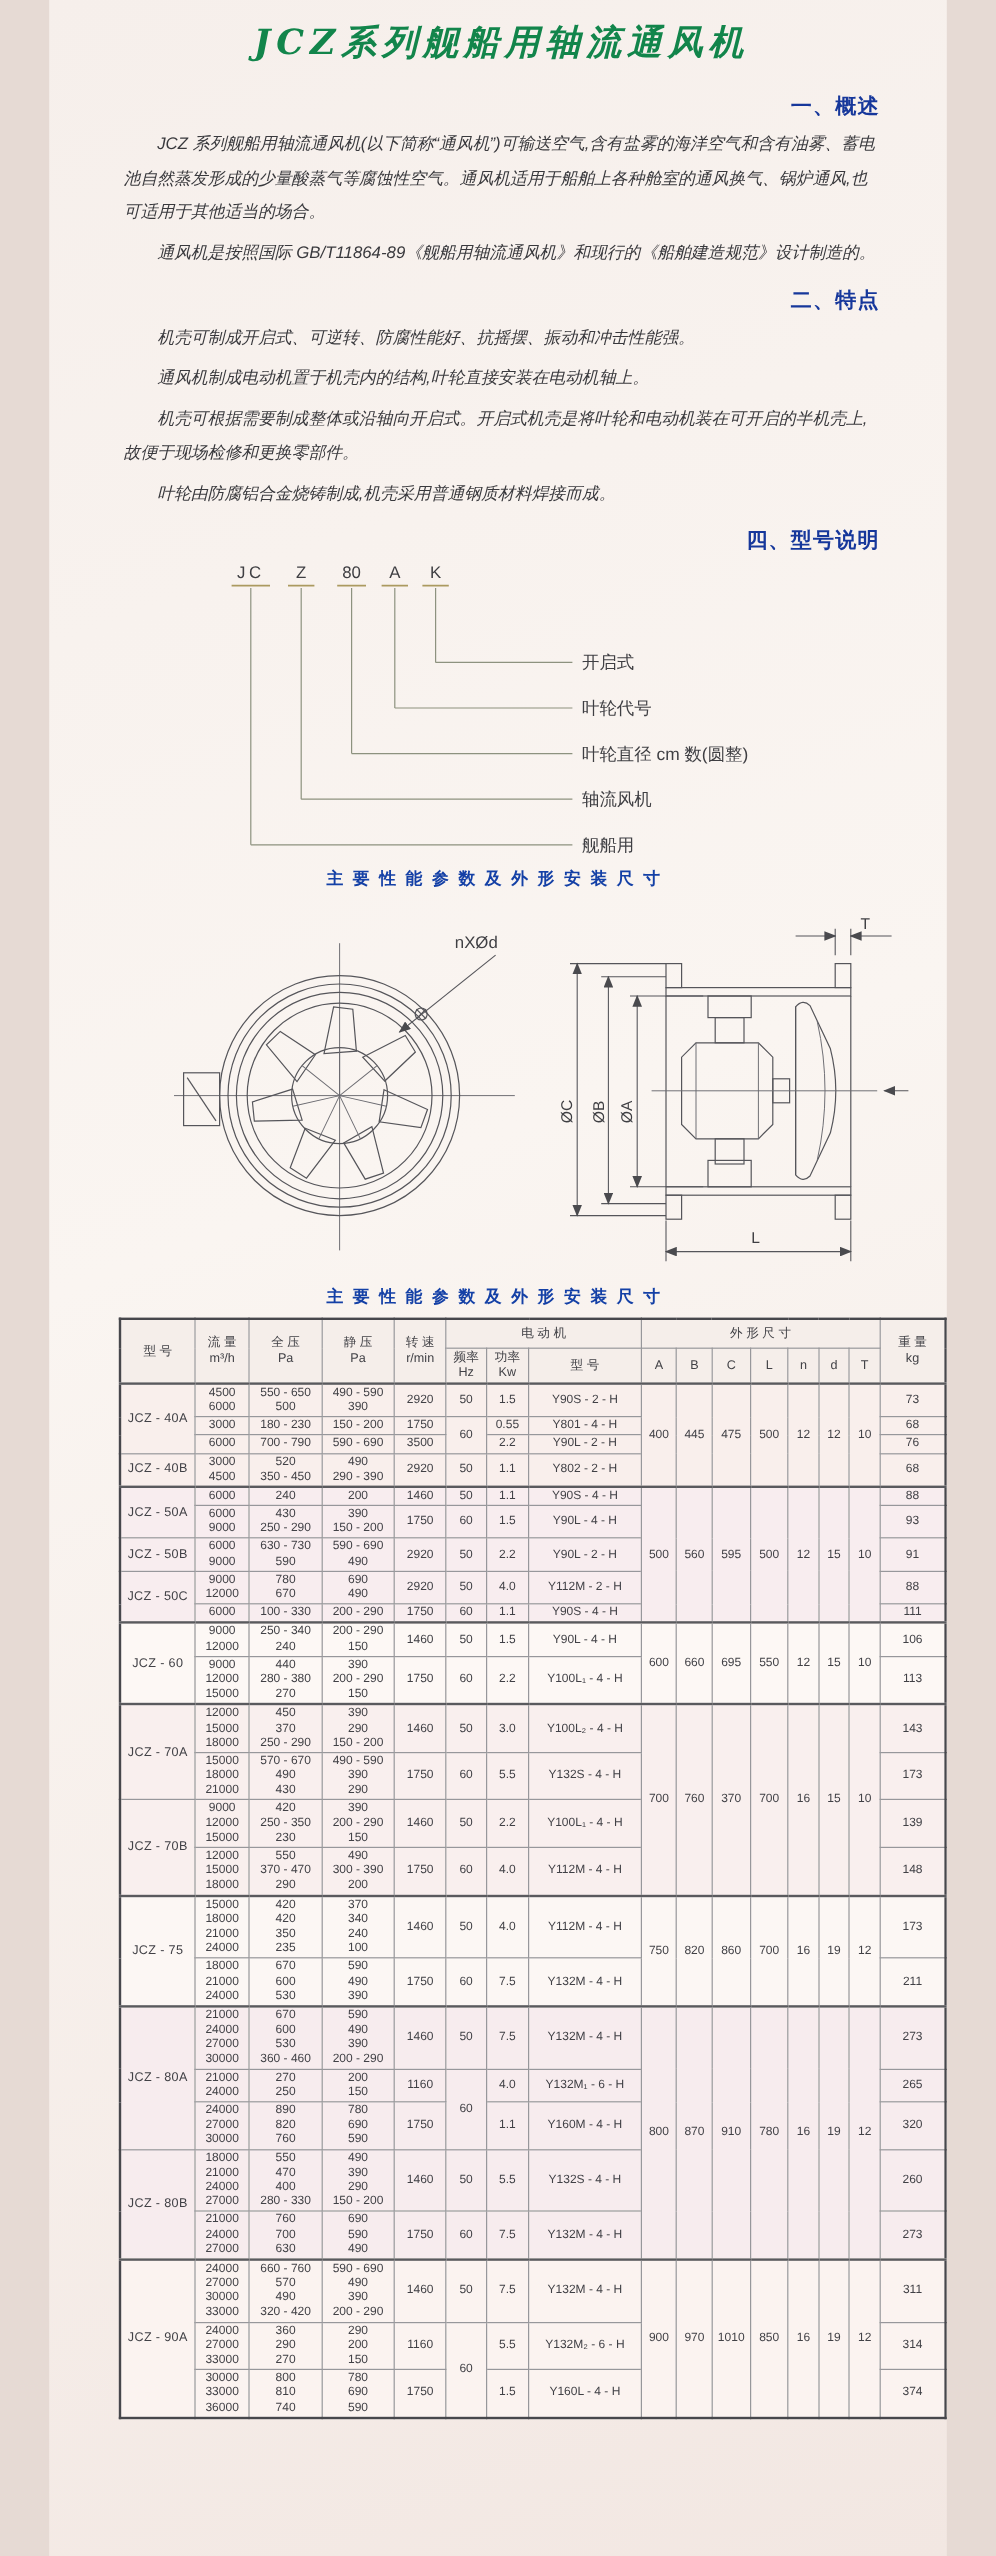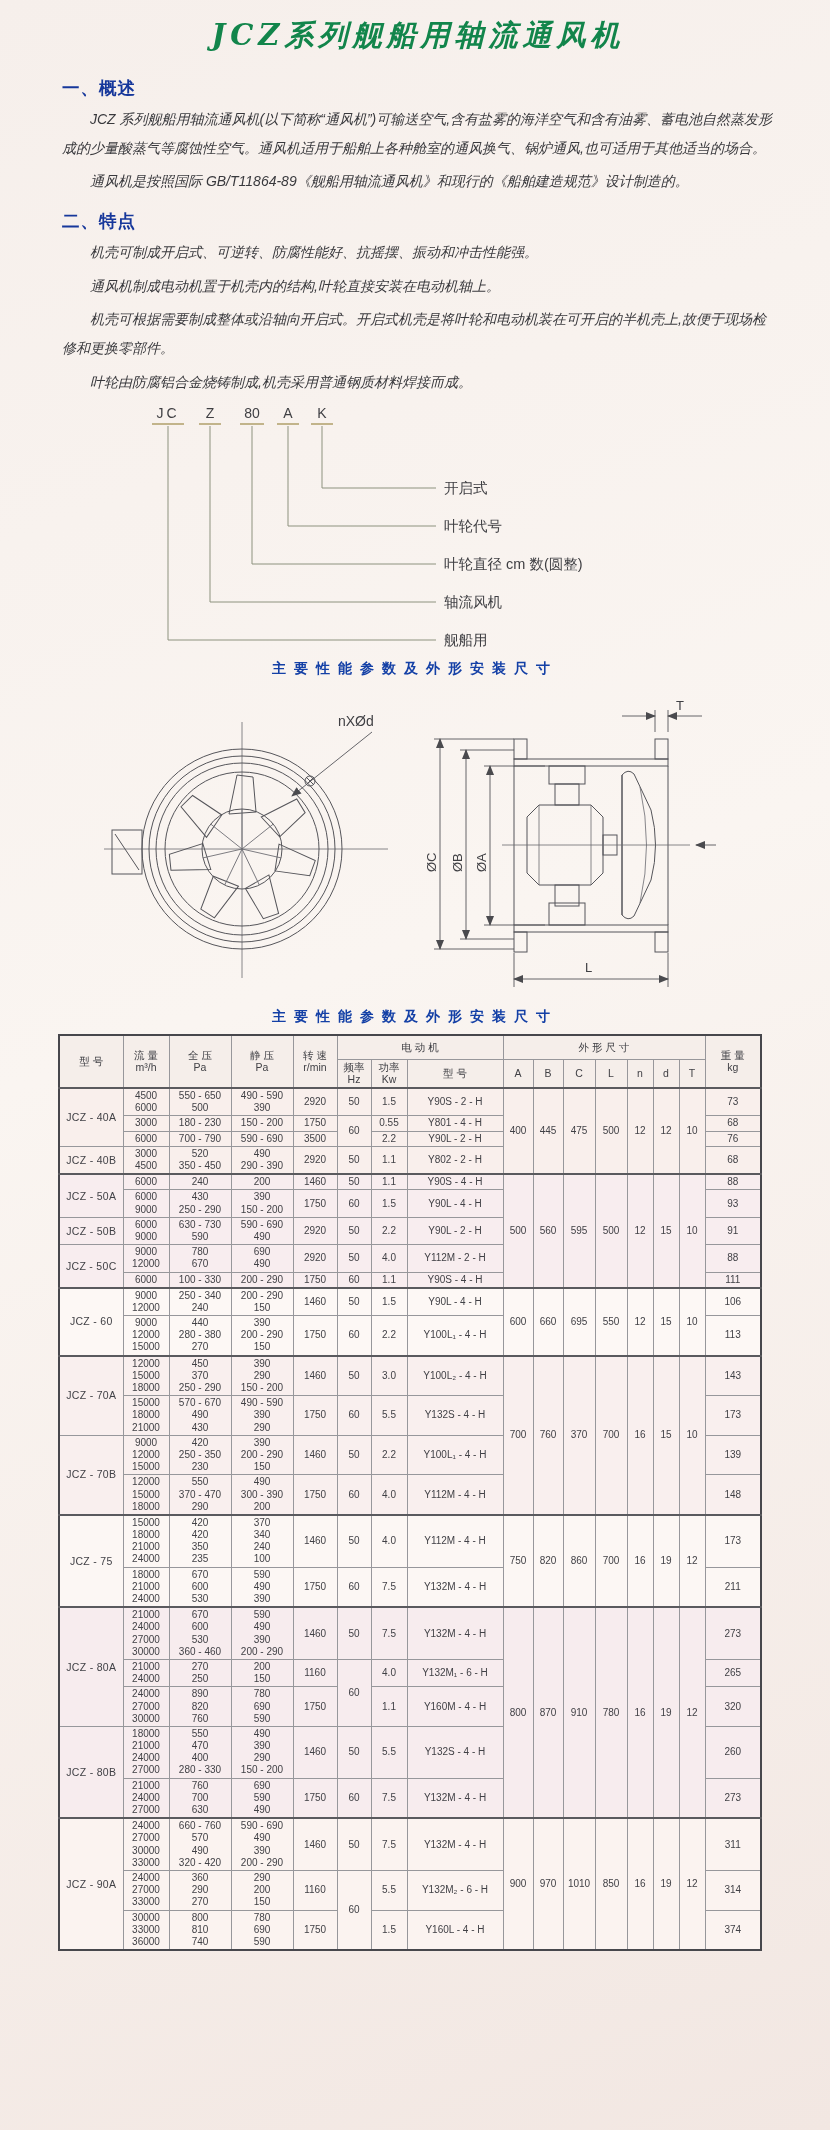--- a/index.html
+++ b/index.html
@@ -1,22 +1,22 @@
 <!DOCTYPE html>
 <html><head>
 <meta charset="utf-8">
 <style>
   html,body{margin:0;padding:0;background:#e6dad4;}
-  .page{position:relative;width:830px;height:2130px;margin:0 auto;overflow:hidden;
+  .page{position:relative;width:748px;height:2130px;margin:0 auto;overflow:hidden;
         background:linear-gradient(160deg,#f6efeb 0%,#faf5f1 45%,#f2e7e2 100%);
         font-family:"Liberation Sans",sans-serif;color:#39393d;}
   .inner{padding:4px 56px 0 62px;}
   h1.title{font-family:"DejaVu Serif",serif;font-style:italic;font-weight:bold;color:#12854b;
            text-align:center;font-size:29px;letter-spacing:5px;margin:12px 0 20px;}
-  h2.sec{color:#16379b;font-size:17.5px;font-weight:bold;margin:13px 0 4px;letter-spacing:1px;}
+  h2.sec{color:#16379b;font-size:17.5px;font-weight:bold;margin:13px 0 4px;letter-spacing:1px;text-align:right;}
   p.body{font-size:14px;line-height:2.05;margin:5px 0;text-indent:2em;font-style:italic;}
   h3.perf{color:#1440a6;text-align:center;font-size:14px;font-weight:bold;letter-spacing:8px;margin:8px 0 4px;}
   svg{display:block;}
   svg text{fill:#3f3f43;font-family:"Liberation Sans",sans-serif;}
   svg .ln{stroke:#55555a;stroke-width:1;fill:none;}
   svg .thin{stroke:#6a6a70;stroke-width:0.8;fill:none;}
   svg .dim{stroke:#55555a;stroke-width:0.9;fill:none;}
   table.spec{border-collapse:collapse;table-layout:fixed;margin:8px 0 0 58px;
              border:2px solid #47474c;background:#fbf6f3;}
   .spec th,.spec td{border:1px solid #97979b;font-weight:normal;text-align:center;
@@ -39,20 +39,21 @@
     <p class="body">JCZ 系列舰船用轴流通风机(以下简称“通风机”)可输送空气,含有盐雾的海洋空气和含有油雾、蓄电池自然蒸发形成的少量酸蒸气等腐蚀性空气。通风机适用于船舶上各种舱室的通风换气、锅炉通风,也可适用于其他适当的场合。</p>
     <p class="body">通风机是按照国际 GB/T11864-89《舰船用轴流通风机》和现行的《船舶建造规范》设计制造的。</p>
 
     <h2 class="sec">二、特点</h2>
     <p class="body">机壳可制成开启式、可逆转、防腐性能好、抗摇摆、振动和冲击性能强。</p>
 
     <p class="body">通风机制成电动机置于机壳内的结构,叶轮直接安装在电动机轴上。</p>
     <p class="body">机壳可根据需要制成整体或沿轴向开启式。开启式机壳是将叶轮和电动机装在可开启的半机壳上,故便于现场检修和更换零部件。</p>
     <p class="body">叶轮由防腐铝合金烧铸制成,机壳采用普通钢质材料焊接而成。</p>
 
+    <h2 class="sec">四、型号说明</h2>
   </div>
 
   <svg width="830" height="250" viewBox="0 0 830 250">
     <g font-size="14" text-anchor="middle">
       <text x="168" y="16" letter-spacing="3">JC</text>
       <text x="210" y="16">Z</text>
       <text x="252" y="16">80</text>
       <text x="288" y="16">A</text>
       <text x="322" y="16">K</text>
     </g>

